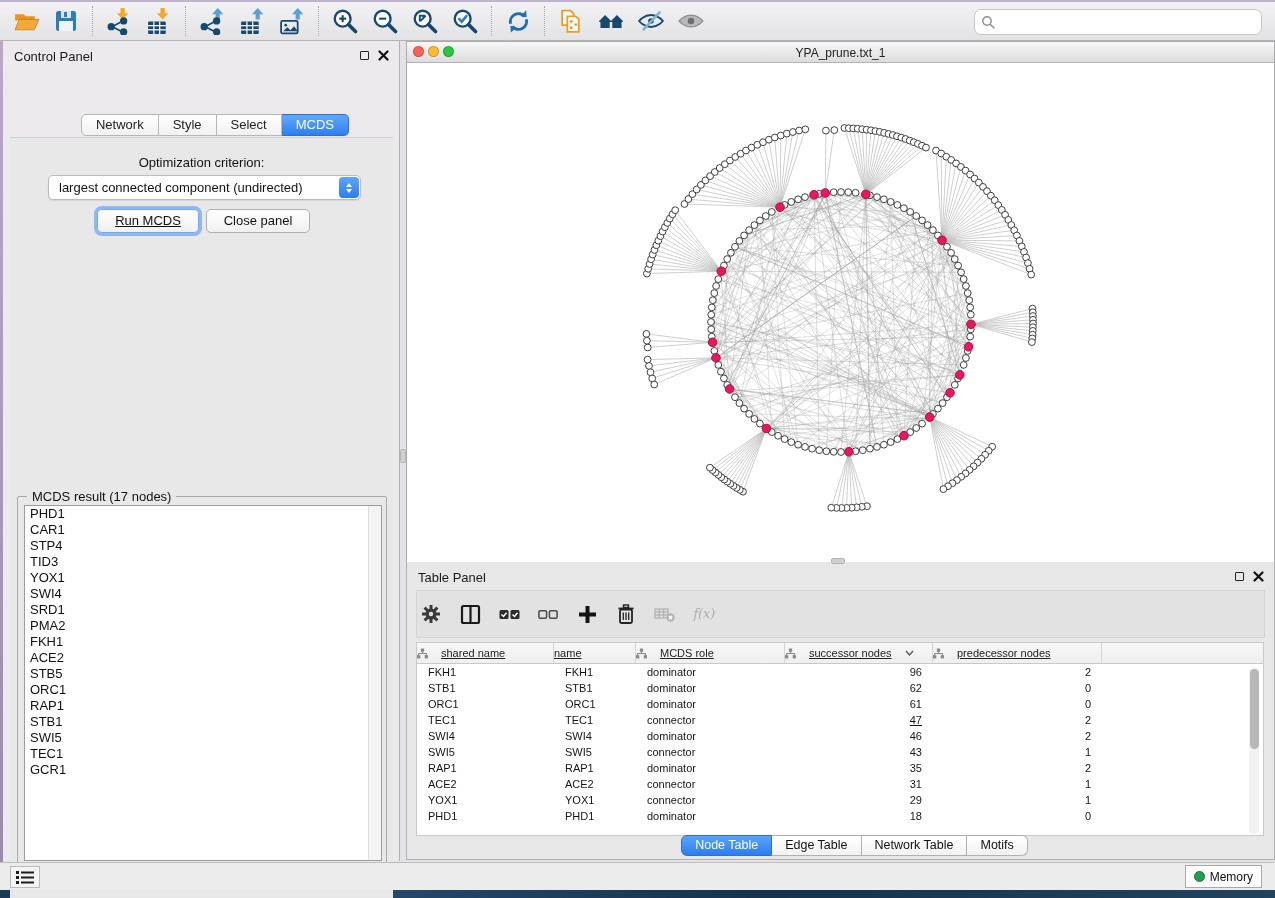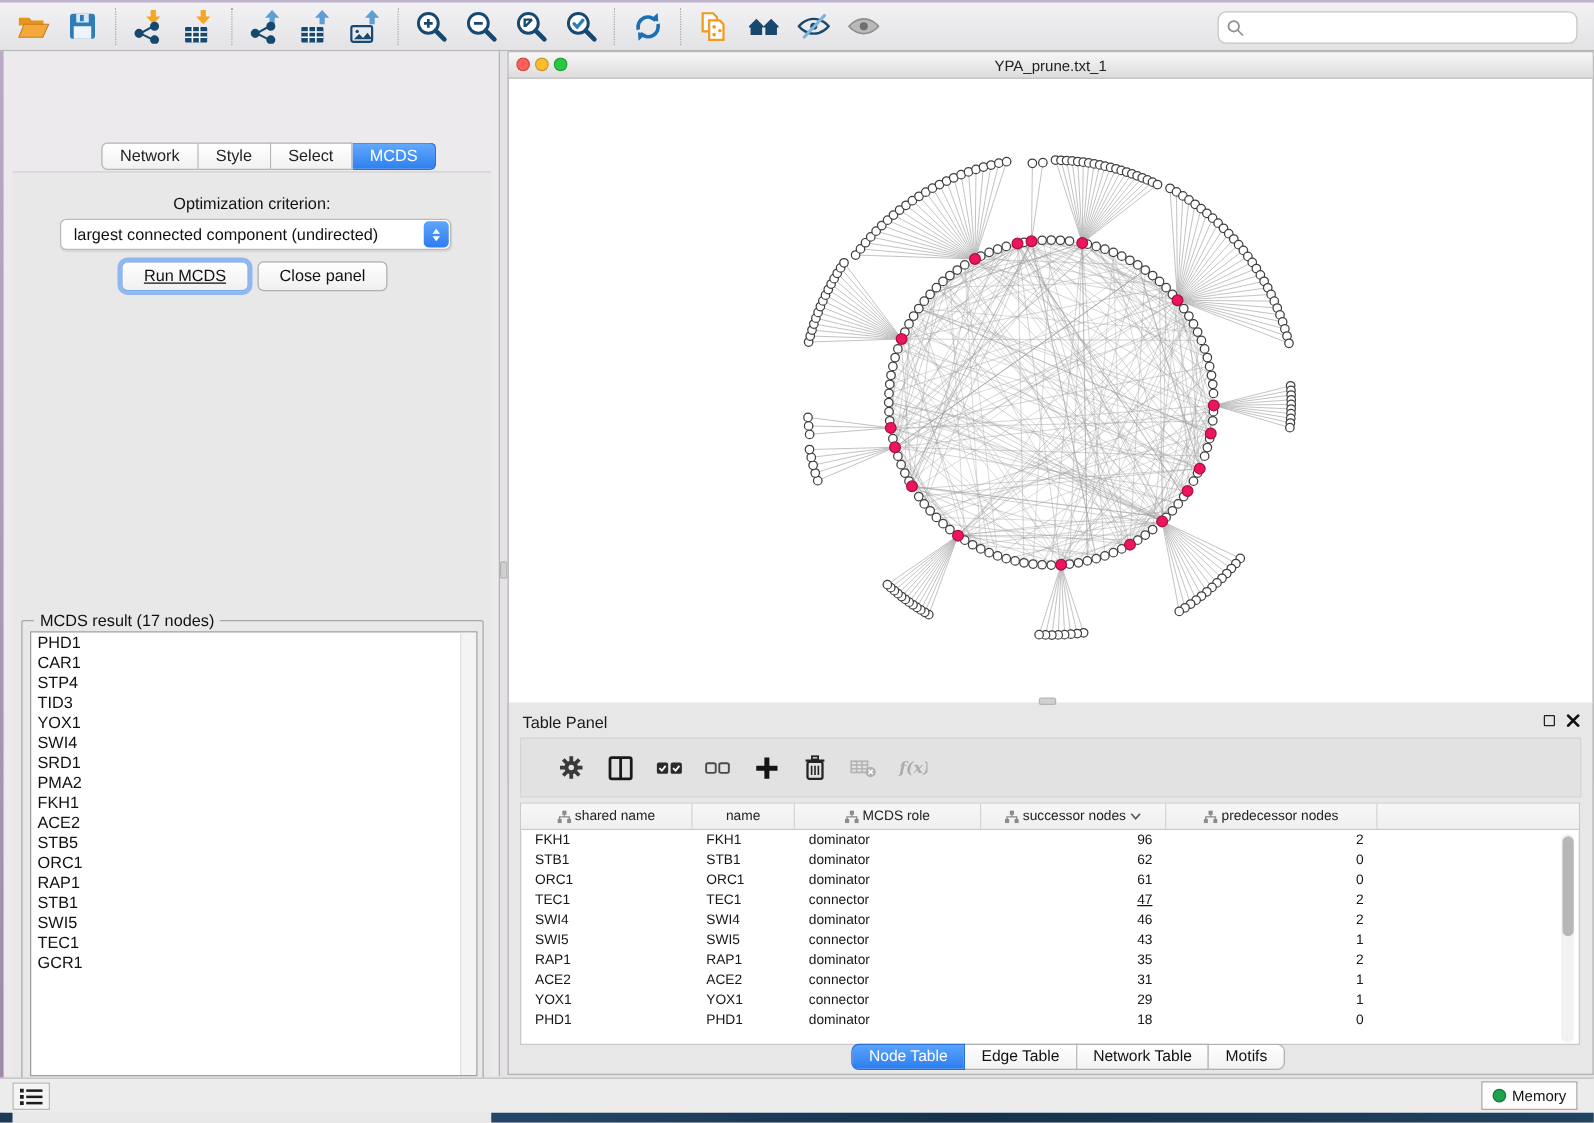--- a/index.html
+++ b/index.html
@@ -59,25 +59,25 @@
   #net-title { position:absolute; width:100%; text-align:center; top:4px; font-size:12px; color:#222; }
 
   
   #v-split { left:400px; top:41px; width:6px; height:821px; background:#e4e2e6; }
   #v-handle { position:absolute; left:0px; top:408px; width:6px; height:14px; background:#d0d0d0; border:1px solid #b5b5b5; border-radius:2px; }
   #h-handle { left:831px; top:558px; width:14px; height:6px; background:#d0d0d0; border:1px solid #b5b5b5; border-radius:2px; z-index:5; }
 
   
   #table-panel { left:406px; top:562px; width:869px; height:298px; background:#e8e7e8; border:1px solid #b2b2b2; border-top:none; }
   #tp-toolbar { position:absolute; left:9px; top:28px; width:849px; height:48px; background:#e3e2e3; border:1px solid #d6d5d6;
-                display:flex; align-items:center; gap:15px; padding-left:28px;font-weight:bold; }
+                display:flex; align-items:center; gap:15px; padding-left:2px; }
   .tp-ic { width:24px; height:24px; display:flex; align-items:center; justify-content:center; }
   #table-box { position:absolute; left:9px; top:80px; width:848px; height:194px; background:#fff; border:1px solid #c9c9c9; }
   #thead { display:flex; height:21px; background:linear-gradient(#f7f7f7,#efefef); border-bottom:1px solid #c9c9c9; }
-  .th { display:flex; align-items:center; justify-content:center; gap:3px; border-right:1px solid #d5d5d5; font-size:11px; color:#222; overflow:hidden; }
+  .th { display:flex; align-items:center; justify-content:flex-start; gap:13px; border-right:1px solid #d5d5d5; font-size:11px; color:#222; overflow:hidden;text-decoration:underline; }
   .tr { display:flex; height:16px; }
   .td { font-size:11px; color:#161616; line-height:16px; padding:0 11px; white-space:nowrap; overflow:hidden; }
   #tbody-scroll { position:absolute; right:4px; top:24px; width:10px; height:167px; background:#f2f2f2; border-radius:5px; }
   #tbody-thumb { position:absolute; left:0.5px; top:2px; width:9px; height:80px; background:#b7b7b7; border-radius:5px; }
   #tp-tabs { position:absolute; left:0; top:273px; width:100%; display:flex; justify-content:center; }
   .seg2 { height:21px; line-height:19px; padding:0 13px; font-size:12.5px; color:#111; background:linear-gradient(#ffffff,#f2f2f2); border:1px solid #b0b0b0; border-left:none; }
   .seg2:first-child { border-left:1px solid #b0b0b0; border-radius:6px 0 0 6px; }
   .seg2:last-child { border-radius:0 6px 6px 0; }
   .seg2.active { background:linear-gradient(#5aa4fd,#2c7df0); color:#fff; border-color:#2a70d8;text-align:right; }
 
@@ -247,20 +247,29 @@
         <line x1="9.2" y1="9.2" x2="13" y2="13" stroke="#8f8f8f" stroke-width="1.4" stroke-linecap="round"></line>
       </svg>
     <input id="search-input" type="text" placeholder="" style="">
   </div>
 </div>
 
 <div id="left-strip" class="abs"></div>
 <div id="bottom-strip" class="abs"></div>
 
 <div id="control-panel" class="abs">
+  <div id="cp-titlebar" class="abs">
+    <span class="panel-title">Control Panel</span>
+    <span class="win-btns">
+      <span class="float-btn"></span>
+      <svg width="11" height="11" viewBox="0 0 11 11">
+          <path d="M1.5 1.5l8 8M9.5 1.5l-8 8" stroke="#111" stroke-width="2.2" stroke-linecap="round"></path>
+        </svg>
+    </span>
+  </div>
   <div id="cp-tabs">
       <span class="seg-group" id="cp-tab-group">
         <span class="seg">Network</span>
         <span class="seg">Style</span>
         <span class="seg">Select</span>
         <span class="seg active">MCDS</span>
       </span>
     </div>
   <div id="cp-content" class="abs">
     <div id="criterion-select">

